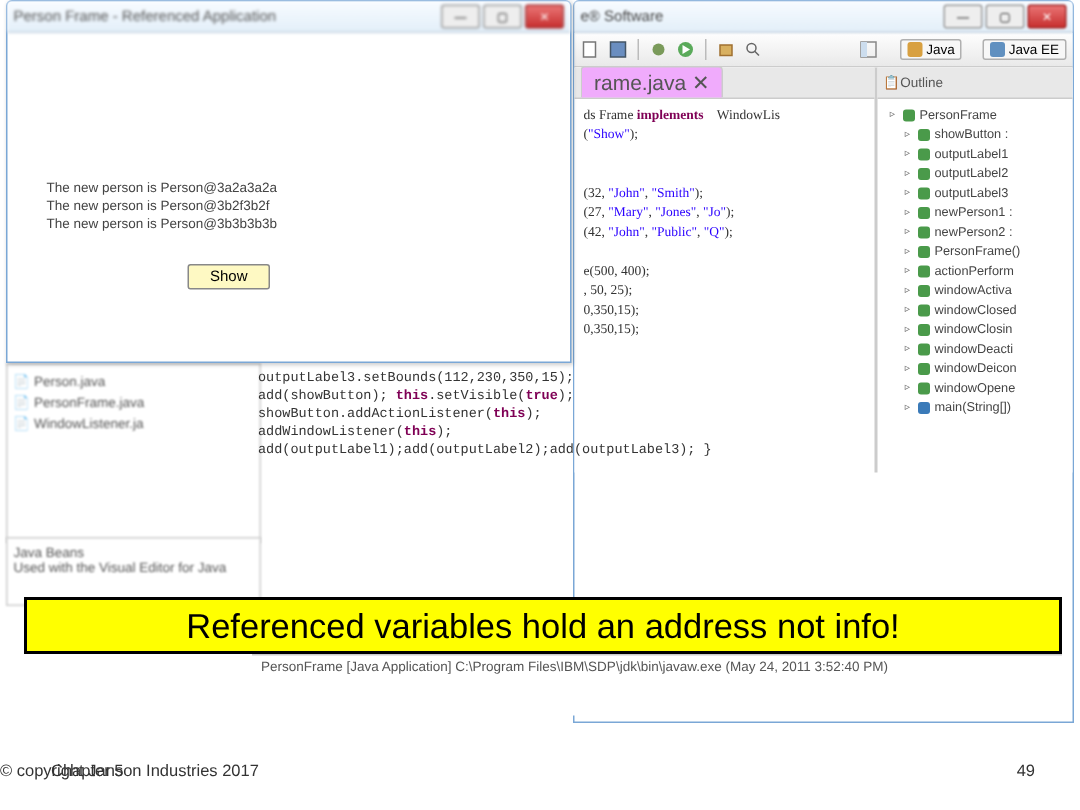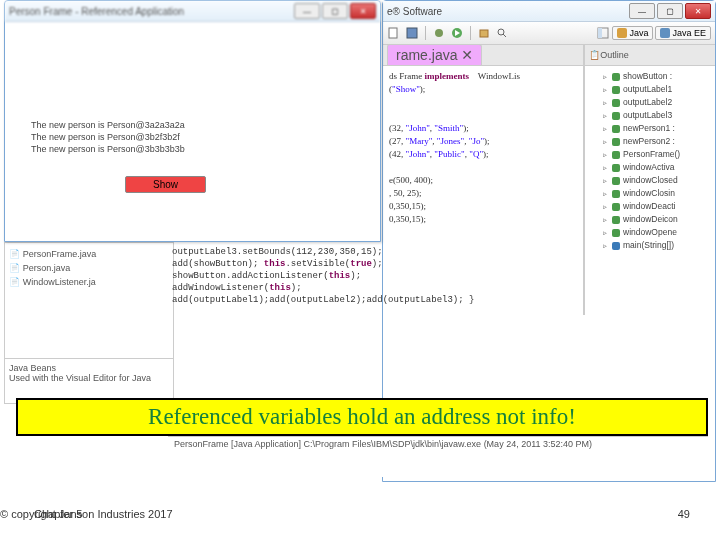--- a/index.html
+++ b/index.html
@@ -5,48 +5,48 @@
 body{margin:0;font-family:"Segoe UI",Tahoma,sans-serif;font-size:10px;background:#fff;width:720px;height:540px;overflow:hidden;position:relative}
 .app-window{position:absolute;top:0;left:4px;width:375px;height:240px;background:#fff;border:1px solid #7aa7d6;border-radius:4px 4px 0 0;z-index:10;box-shadow:1px 1px 3px rgba(0,0,0,.2)}
 .titlebar{height:20px;background:linear-gradient(#f7fbff,#e3eff9);border-bottom:1px solid #c0d0e0;display:flex;align-items:center;padding:0 4px;filter:blur(1px)}
 .titlebar-text{flex:1;color:#555;font-size:10px}
 .win-controls{display:flex;gap:2px}
 .win-btn{width:24px;height:14px;border:1px solid #999;border-radius:2px;background:#eee;display:flex;align-items:center;justify-content:center;font-size:8px}
 .win-btn.close{background:linear-gradient(#e97373,#c73030);color:#fff;border-color:#a02020}
 .yuck-box{position:absolute;top:28px;left:24px;width:155px;height:52px;background:#ffff00;border:2px solid #000;display:flex;align-items:center;justify-content:center;font-family:"Comic Sans MS",cursive;font-size:30px;color:#000}
 .output-area{position:absolute;top:118px;left:26px;font-size:9px;color:#444;line-height:12px;filter:blur(.4px)}
 .show-btn-wrap{position:absolute;top:175px;left:120px}
-.show-btn{padding:2px 27px;font-size:10px;border:1px solid #888;background:#ef4444;border-radius:2px}
+.show-btn{padding:2px 14px;font-size:10px;border:1px solid #888;background:#fef9c3;border-radius:2px}
 .ide{position:absolute;top:0;left:382px;right:4px;height:480px;background:#fff;border:1px solid #7aa7d6;border-radius:4px 4px 0 0}
 .ide-titlebar{height:20px;background:linear-gradient(#f7fbff,#e3eff9);display:flex;align-items:center;padding:0 4px;border-bottom:1px solid #c0d0e0;filter:blur(.6px)}
 .ide-title-text{flex:1;color:#444;font-size:10px}
 .toolbar{height:22px;background:linear-gradient(#fefefe,#e9e9e9);border-bottom:1px solid #ccc;display:flex;align-items:center;padding:0 4px;gap:4px}
 .tb-icon{width:14px;height:14px;display:inline-block}
 .tb-sep{width:1px;height:14px;background:#bbb;margin:0 2px}
-.perspective{margin-left:auto;display:flex;gap:2px;align-items:center}
+.perspective{margin-left:auto;display:flex;gap:14px;align-items:center}
 .persp-btn{padding:1px 4px;border:1px solid #b0b0b0;border-radius:2px;background:#f7f7f7;font-size:9px;display:flex;align-items:center;gap:2px}
 .dot{width:10px;height:10px;border-radius:2px;display:inline-block}
 .editor-area{position:absolute;top:44px;left:0;width:200px;height:270px;background:#fff;border-right:1px solid #ccc}
 .tab-row{height:20px;display:flex;align-items:flex-end;padding-left:4px;background:#e8e8e8;border-bottom:1px solid #ccc;filter:blur(.5px)}
 .tab{padding:2px 8px;background:#f0abfc;border:1px solid #ccc;border-bottom:none;border-radius:3px 3px 0 0;font-size:14px;color:#555}
 .code{font-family:Liberation Serif, serif;font-size:9px;padding:4px 6px;line-height:13px;white-space:pre;color:#333;filter:blur(.3px)}
 .kw{color:#7f0055;font-weight:bold}
 .str{color:#2a00ff}
 .outline{position:absolute;top:44px;right:0;width:130px;height:270px;background:#fff;border-left:1px solid #ccc}
 .outline-header{height:20px;background:#e8e8e8;border-bottom:1px solid #ccc;display:flex;align-items:center;padding:0 4px;font-size:9px;color:#555;filter:blur(.5px)}
 .outline-tree{padding:4px 2px;font-size:8.5px;color:#444;line-height:13px;filter:blur(.4px)}
 .tree-item{display:flex;align-items:center;gap:3px;padding-left:14px}
 .tree-item.lvl0{padding-left:4px}
 .tree-item.lvl1{padding-left:14px}
 .tri{width:8px;height:8px;display:inline-flex;align-items:center;justify-content:center;font-size:7px;color:#666}
 .ic-sq{width:8px;height:8px;display:inline-block;border-radius:2px}
 .left-blur{position:absolute;top:242px;left:4px;width:160px;height:110px;background:#fff;border:1px solid #ccc;filter:blur(.6px);font-size:9px;padding:4px;line-height:14px;color:#555}
 .left-blur2{position:absolute;top:358px;left:4px;width:160px;height:36px;background:#fff;border:1px solid #ccc;filter:blur(.7px);font-size:9px;padding:4px;color:#555}
 .code-bottom{position:absolute;top:242px;left:168px;width:408px;height:152px;font-family:"Courier New",monospace;font-size:9px;line-height:12px;padding:4px;color:#333;filter:blur(.35px);white-space:pre;overflow:hidden}
-.ref-banner{position:absolute;top:398px;left:16px;width:688px;height:34px;background:#ffff00;border:2px solid #000;display:flex;align-items:center;justify-content:center;font-family:Liberation Serif, serif;font-size:23px;color:#15803d;z-index:20}
+.ref-banner{position:absolute;top:398px;left:16px;width:688px;height:34px;background:#ffff00;border:2px solid #000;display:flex;align-items:center;justify-content:center;font-family:Liberation Sans, sans-serif;font-size:23px;color:#000000;z-index:20}
 .console-area{position:absolute;top:436px;left:168px;width:540px;height:40px;background:#fff;border-top:1px solid #ccc}
 .console-header{font-size:9px;color:#555;padding:2px 6px;filter:blur(.5px)}
 .footer{position:absolute;bottom:14px;left:0;width:720px;height:24px;display:flex;align-items:center;font-size:11px;color:#333}
 .footer-left{position:absolute;left:34px}
 .footer-center{position:absolute;left:0;width:100%;text-align:left}
 .footer-right{position:absolute;right:30px}
 </style>
 </head>
 <body>
 
@@ -112,20 +112,25 @@
 
 e(500, 400);
 , 50, 25);
 0,350,15);
 0,350,15);</div>
   </div>
 
   <div class="outline">
     <div class="outline-header">📋 <span>Outline</span></div>
     <div class="outline-tree" id="outline-tree">
+        <div class="tree-item lvl0">
+          <span class="tri">▹</span>
+          <span class="ic-sq" style="background:#4a9a4a"></span>
+          <span>PersonFrame</span>
+        </div>
         <div class="tree-item lvl1">
           <span class="tri">▹</span>
           <span class="ic-sq" style="background:#4a9a4a"></span>
           <span>showButton :</span>
         </div>
         <div class="tree-item lvl1">
           <span class="tri">▹</span>
           <span class="ic-sq" style="background:#4a9a4a"></span>
           <span>outputLabel1</span>
         </div>
@@ -146,20 +151,25 @@
         </div>
         <div class="tree-item lvl1">
           <span class="tri">▹</span>
           <span class="ic-sq" style="background:#4a9a4a"></span>
           <span>newPerson2 :</span>
         </div>
         <div class="tree-item lvl1">
           <span class="tri">▹</span>
           <span class="ic-sq" style="background:#4a9a4a"></span>
           <span>PersonFrame()</span>
+        </div>
+        <div class="tree-item lvl1">
+          <span class="tri">▹</span>
+          <span class="ic-sq" style="background:#4a9a4a"></span>
+          <span>actionPerform</span>
         </div>
         <div class="tree-item lvl1">
           <span class="tri">▹</span>
           <span class="ic-sq" style="background:#4a9a4a"></span>
           <span>windowActiva</span>
         </div>
         <div class="tree-item lvl1">
           <span class="tri">▹</span>
           <span class="ic-sq" style="background:#4a9a4a"></span>
           <span>windowClosed</span>
@@ -188,22 +198,22 @@
           <span class="tri">▹</span>
           <span class="ic-sq" style="background:#3a7ab8"></span>
           <span>main(String[])</span>
         </div>
       </div>
   </div>
 </div>
 
 <div class="left-blur">
   <div id="pkg-items">
+      <div>📄 Person.java</div>
       <div>📄 PersonFrame.java</div>
-      <div>📄 Person.java</div>
       <div>📄 WindowListener.ja</div>
     </div>
 </div>
 <div class="left-blur2">
   <div>Java Beans</div>
   <div>Used with the Visual Editor for Java</div>
 </div>
 
 <div class="code-bottom" id="code-bottom">outputLabel3.setBounds(112,230,350,15);
 add(showButton); <span class="kw">this</span>.setVisible(<span class="kw">true</span>);

